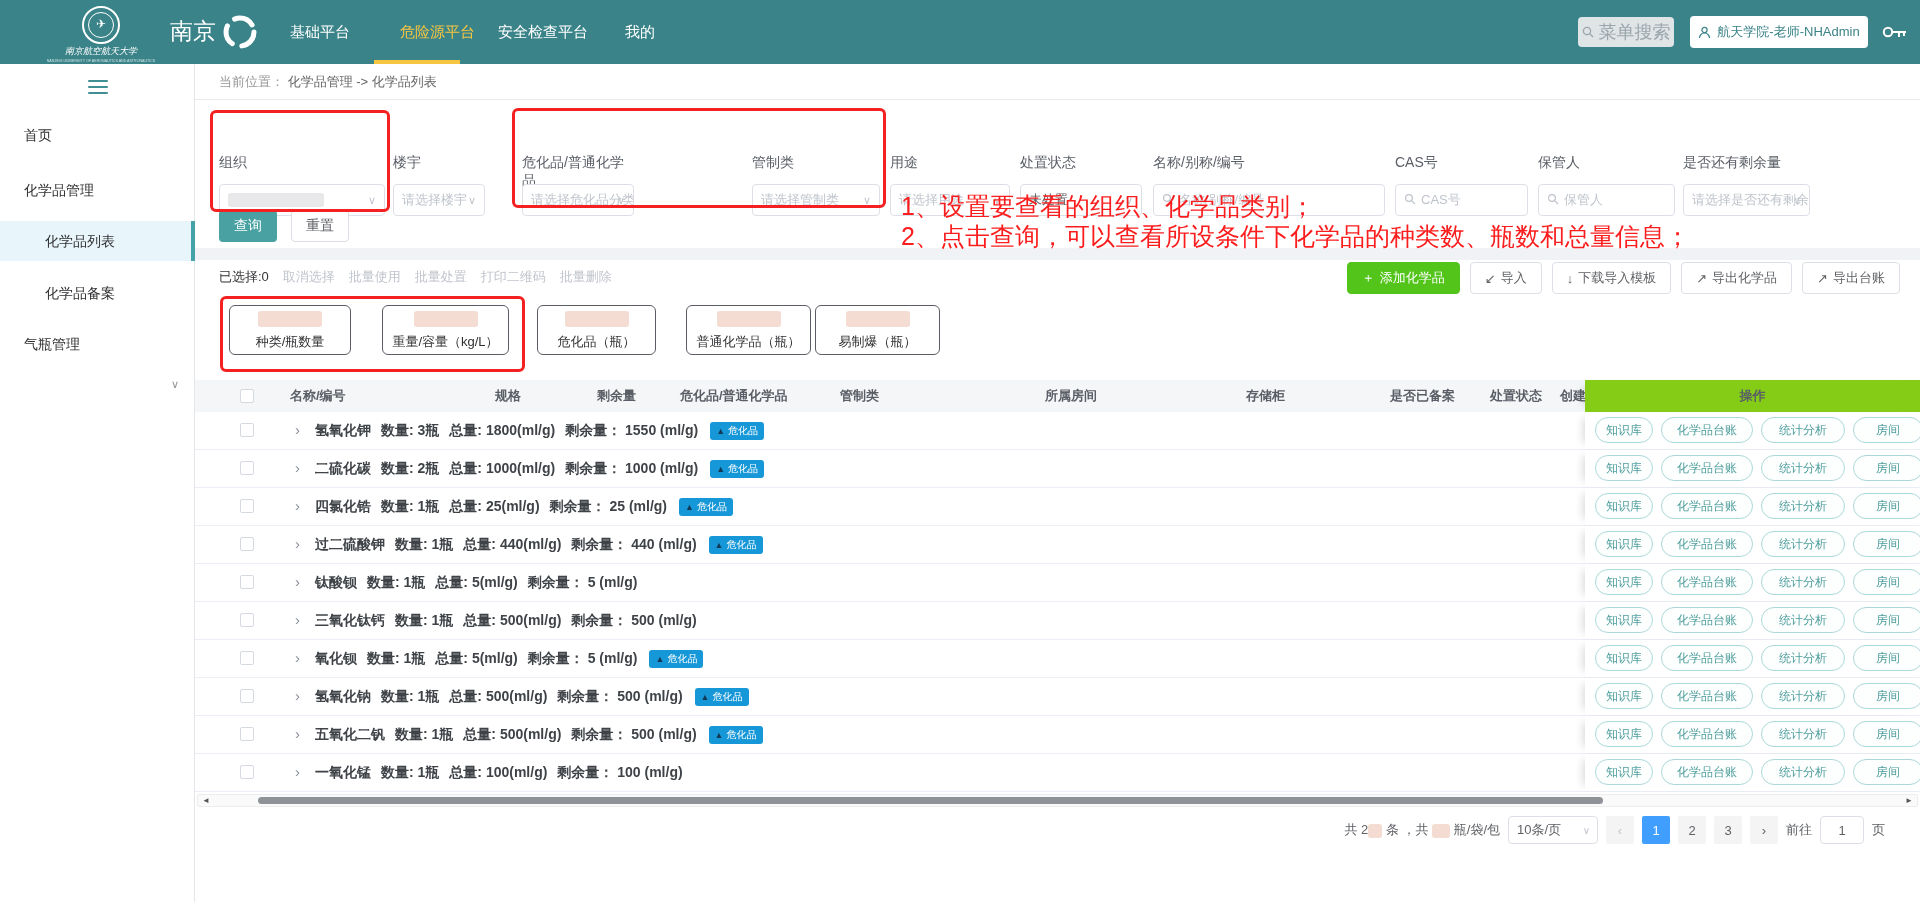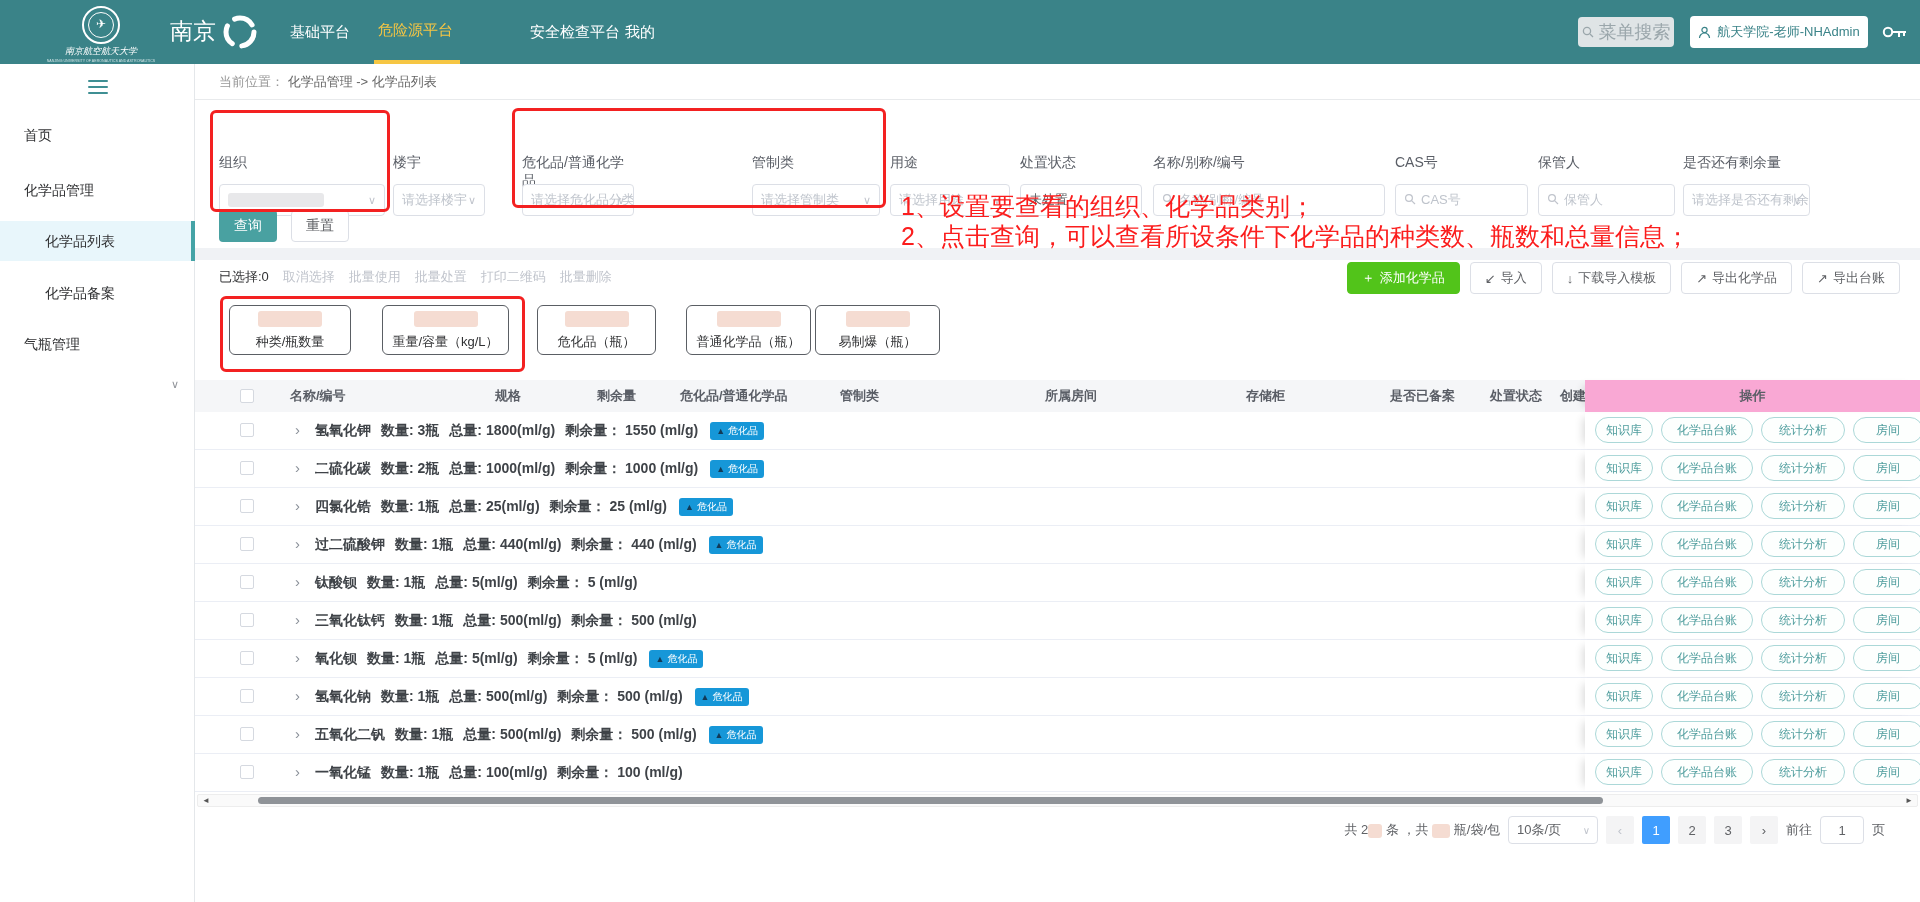--- a/index.html
+++ b/index.html
@@ -83,21 +83,21 @@
   .stat-card .lbl { font-size:13px; color:#303133; margin-top:2px; white-space:nowrap; }
 
   
   .thead { position:absolute; left:0; right:0; top:316px; height:32px; background:#F5F6F8; z-index:5; }
   .th { position:absolute; top:0; height:32px; line-height:32px; font-size:13px; font-weight:700; color:#5a5e66;
     white-space:nowrap; }
   .sorter { position:absolute; top:7px; width:10px; height:18px; cursor:pointer; }
   .sorter i { display:block; width:0; height:0; border-left:4px solid transparent; border-right:4px solid transparent; margin:1px 0; }
   .sorter .up { border-bottom:5px solid #c0c4cc; }
   .sorter .dn { border-top:5px solid #c0c4cc; }
-  .th-op { position:absolute; left:1390px; width:335px; top:0; height:32px; background:#f9a8d4; text-align:center;
+  .th-op { position:absolute; left:1390px; width:335px; top:0; height:32px; background:#84cc16; text-align:center;
     box-shadow:-8px 0 8px -6px rgba(0,0,0,.15); }
   .rows { position:absolute; left:0; right:0; top:348px; }
   .trow { position:relative; height:38px; border-bottom:1px solid #EBEEF5; background:#fff; }
   .cbx { position:absolute; left:45px; top:11px; width:14px; height:14px; border:1px solid #d5d9e0;
     border-radius:2px; background:#fff; cursor:pointer; }
   .thead .cbx { top:9px; }
   .expand { position:absolute; left:100px; top:9px; color:#8a9099; font-size:15px; cursor:pointer; }
   .summary { position:absolute; left:120px; top:0; height:37px; display:flex; align-items:center;
     font-size:14px; font-weight:700; color:#3F4348; white-space:nowrap; }
   .summary .part { margin-left:10px; }
@@ -142,22 +142,22 @@
     <div class="logo-en">NANJING UNIVERSITY OF AERONAUTICS AND ASTRONAUTICS</div>
   </div>
   <div class="nav-title">南京</div>
   <div class="spinner">
     <svg width="38" height="38" viewBox="0 0 38 38">
         <circle cx="19" cy="19" r="14" fill="none" stroke="#fff" stroke-width="5" stroke-dasharray="20 10" stroke-linecap="round"></circle>
       </svg>
   </div>
   <div id="nav-tabs">
       <div class="nav-tab" style="left: 290px;">基础平台</div>
-      <div class="nav-tab active" style="left: 378px; font-family: Liberation Mono, monospace;">危险源平台</div>
-      <div class="nav-tab" style="left: 498px; margin-left: 32px;">安全检查平台</div>
+      <div class="nav-tab active" style="left: 400px;">危险源平台</div>
+      <div class="nav-tab" style="left: 498px;">安全检查平台</div>
       <div class="nav-tab" style="left: 625px;">我的</div>
     </div>
   <div class="tab-underline"></div>
   <div class="menu-search">
     <svg width="12" height="12" viewBox="0 0 12 12">
         <circle cx="5" cy="5" r="3.6" fill="none" stroke="#9aa6ab" stroke-width="1.3"></circle>
         <line x1="8" y1="8" x2="11" y2="11" stroke="#9aa6ab" stroke-width="1.3"></line>
       </svg>
     <span>菜单搜索</span>
   </div>

